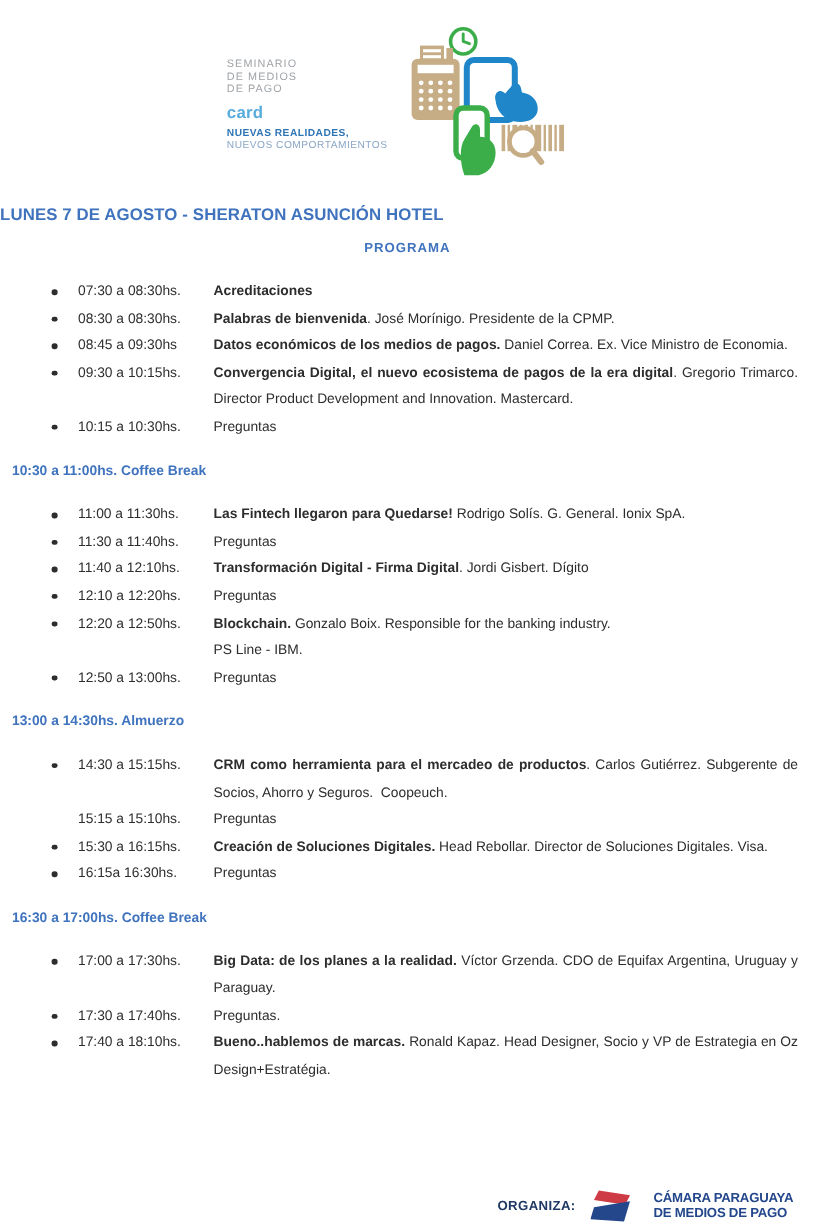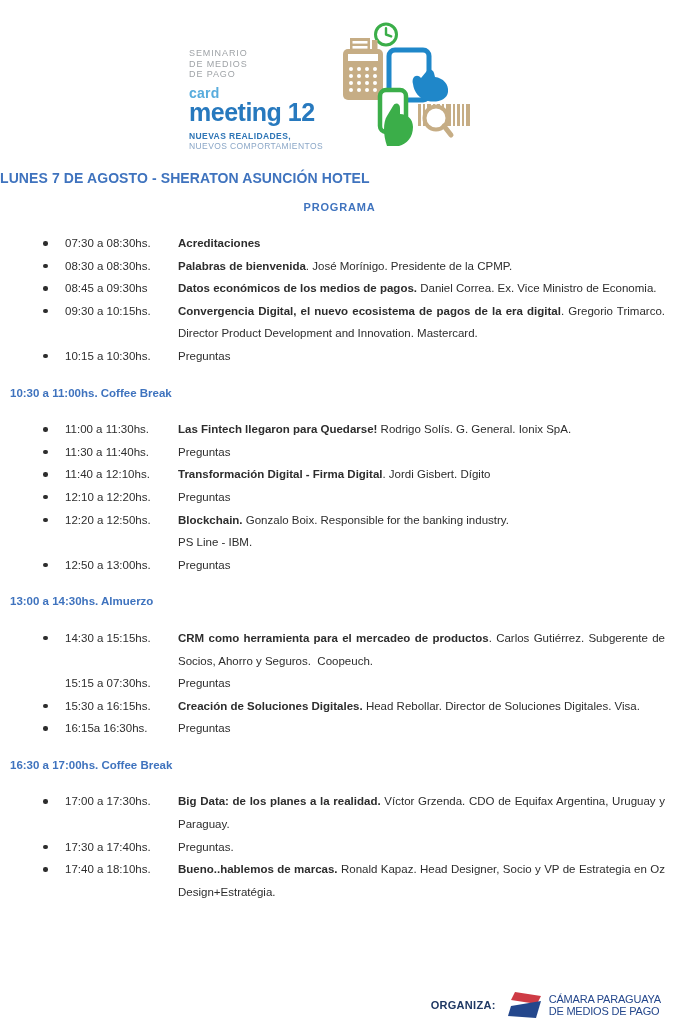--- a/index.html
+++ b/index.html
@@ -40,37 +40,36 @@
   .text b { font-weight:bold; }
   .text.justify { text-align:justify; }
   .section-heading { margin:14px 14px 14px 10px; font-size:11.5px; font-weight:bold;
     line-height:22.6px; color:var(--accent-blue); }
   
   .footer { position:absolute; right:18px; bottom:3px; display:flex;
     align-items:center; gap:12px;justify-content:flex-end; }
   .organiza { font-size:11px; font-weight:bold; color:var(--navy);
     letter-spacing:0.3px; }
   .org-logo { display:flex; align-items:center; gap:5px; }
-  .org-name { font-size:11px; font-weight:normal; color:var(--flag-blue);
-    line-height:12px; letter-spacing:-0.2px; }
+  .org-name { font-size:11px; font-weight:bold; color:var(--flag-blue);
+    line-height:12px; letter-spacing:-0.2px;margin-left:12px; }
 </style>
 </head>
 <body>
 
 <div class="page">
 
   <div class="header-row">
     <div class="brand">
       <div class="brand-gray">
         <div>SEMINARIO</div>
         <div>DE MEDIOS</div>
         <div>DE PAGO</div>
       </div>
       <div class="brand-card">card</div>
-      <div class="brand-meeting">meeting 12</div>
       <div class="brand-tag1">NUEVAS REALIDADES,</div>
       <div class="brand-tag2">NUEVOS COMPORTAMIENTOS</div>
     </div>
 
     <svg class="icon-cluster" width="160" height="135" viewBox="0 0 160 135" aria-hidden="true">
 
       <g>
         <circle cx="63" cy="12.5" r="10.5" fill="#fff" style="stroke:var(--icon-green)" stroke-width="3"></circle>
         <path d="M63 12.5 L63 6.2 M63 12.5 L68.2 14.4" fill="none" style="stroke:var(--icon-green)" stroke-width="2.4" stroke-linecap="round"></path>
       </g>
@@ -196,21 +195,21 @@
         <div class="text"><span>Preguntas</span></div>
       </div>
       <div class="section-heading">13:00 a 14:30hs. Almuerzo</div>
       <div class="item-row">
         <span class="bullet"></span>
         <span class="time">14:30 a 15:15hs.</span>
         <div class="text justify"><b>CRM como herramienta para el mercadeo de productos</b><span>. Carlos Gutiérrez. Subgerente de Socios, Ahorro y Seguros.&nbsp; Coopeuch.</span></div>
       </div>
       <div class="item-row">
         <span class="bullet hidden"></span>
-        <span class="time">15:15 a 07:30hs.</span>
+        <span class="time">15:15 a 15:10hs.</span>
         <div class="text"><span>Preguntas</span></div>
       </div>
       <div class="item-row">
         <span class="bullet"></span>
         <span class="time">15:30 a 16:15hs.</span>
         <div class="text justify"><b>Creación de Soluciones Digitales.</b><span> Head Rebollar. Director de Soluciones Digitales. Visa.</span></div>
       </div>
       <div class="item-row">
         <span class="bullet"></span>
         <span class="time">16:15a 16:30hs.</span>

